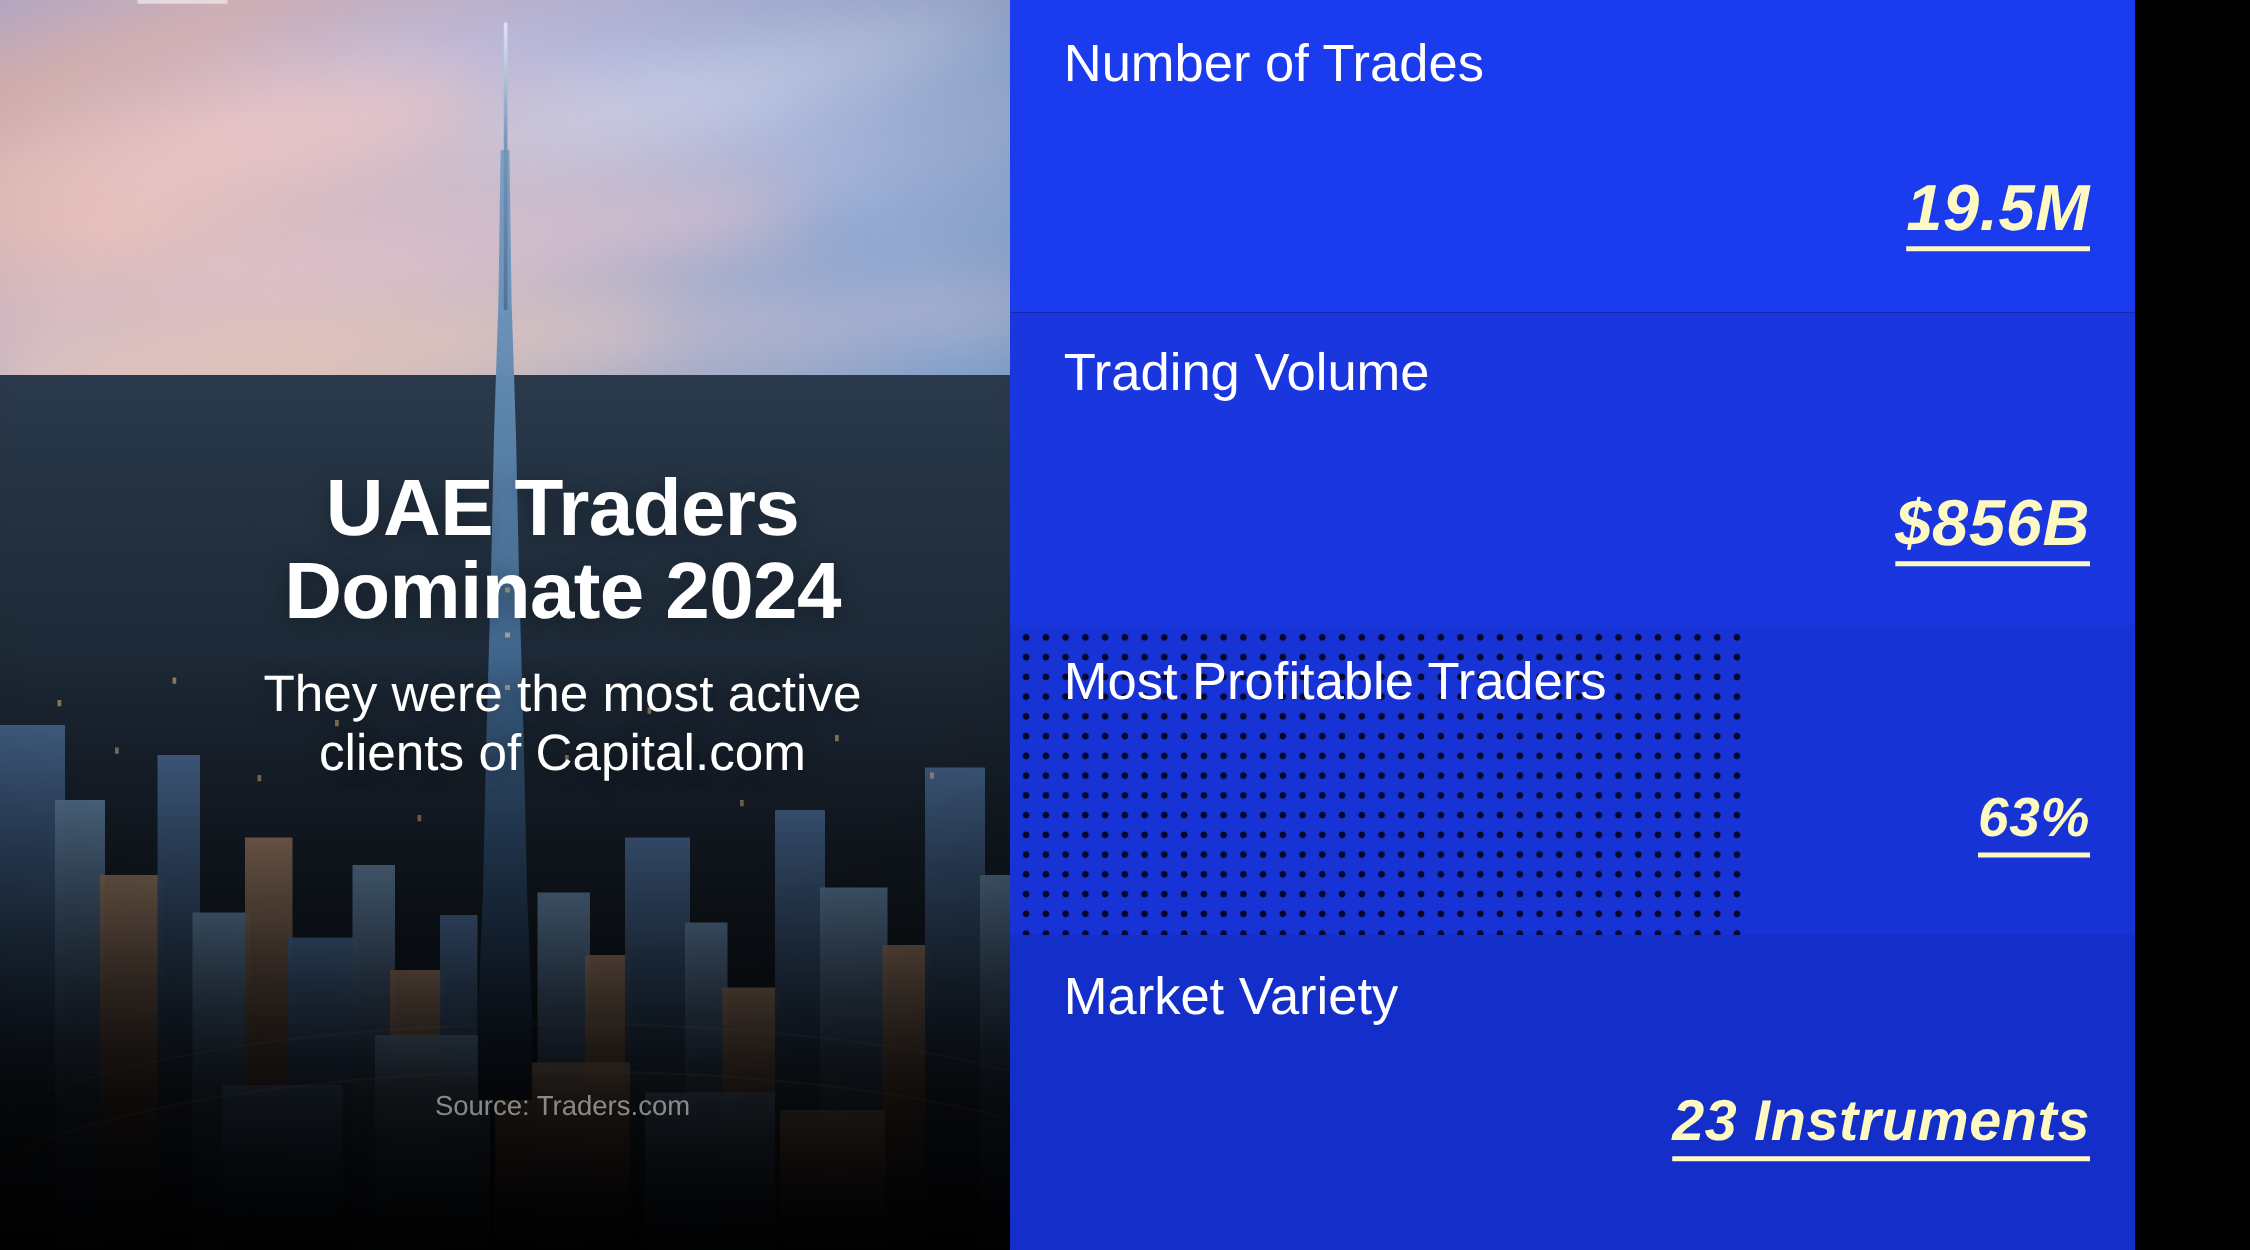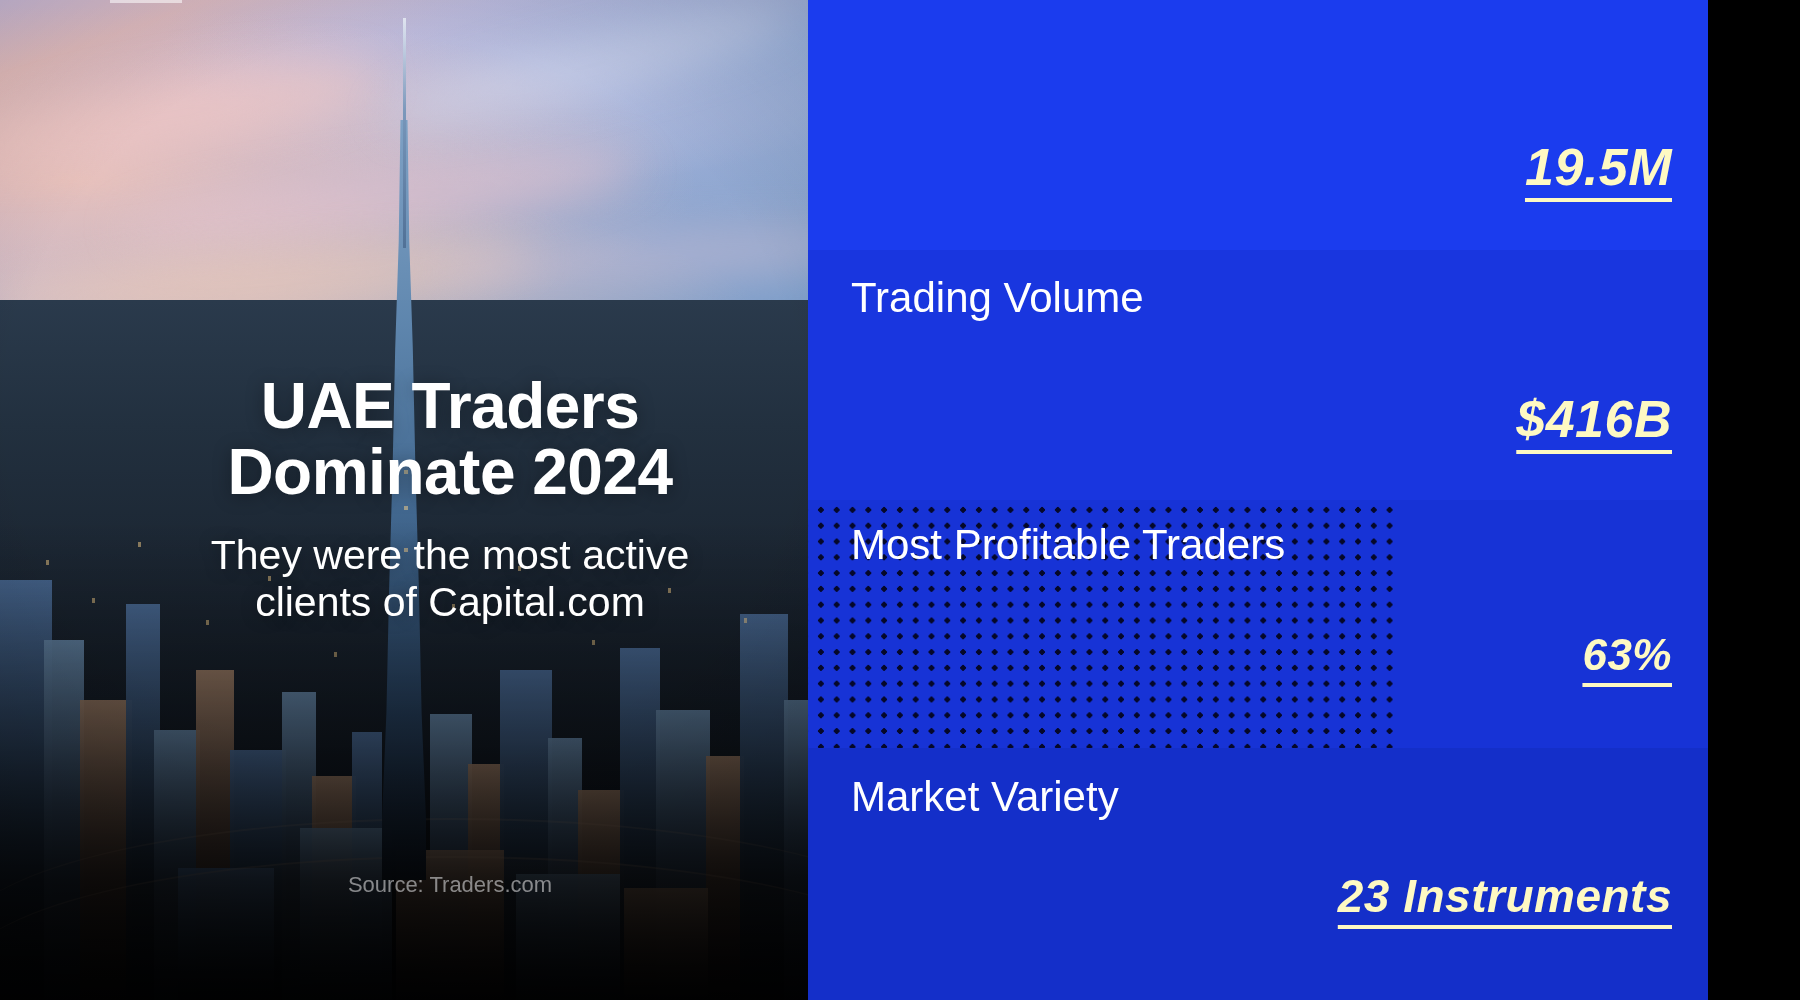--- a/index.html
+++ b/index.html
@@ -295,26 +295,27 @@
       <div class="hero-title">UAE Traders Dominate 2024</div>
       <div class="hero-subtitle">They were the most active clients of Capital.com</div>
     </div>
 
     <div class="hero-source">Source: Traders.com</div>
   </div>
 
   <div class="stats">
 
     <div class="panel" id="panel-0" style="background: rgb(27, 60, 238);">
+      <div class="panel-label">Number of Trades</div>
       <div class="panel-value">19.5M</div>
     </div>
 
     <div class="panel" id="panel-1" style="background: rgb(25, 54, 223);">
       <div class="panel-label">Trading Volume</div>
-      <div class="panel-value">$416B</div>
+      <div class="panel-value">$856B</div>
     </div>
 
     <div class="panel" id="panel-2" style="background: rgb(23, 51, 214);">
       <div class="dots-overlay"></div>
       <div class="panel-label">Most Profitable Traders</div>
       <div class="panel-value">63%</div>
     </div>
 
     <div class="panel" id="panel-3" style="background: rgb(20, 47, 201);">
       <div class="panel-label">Market Variety</div>

